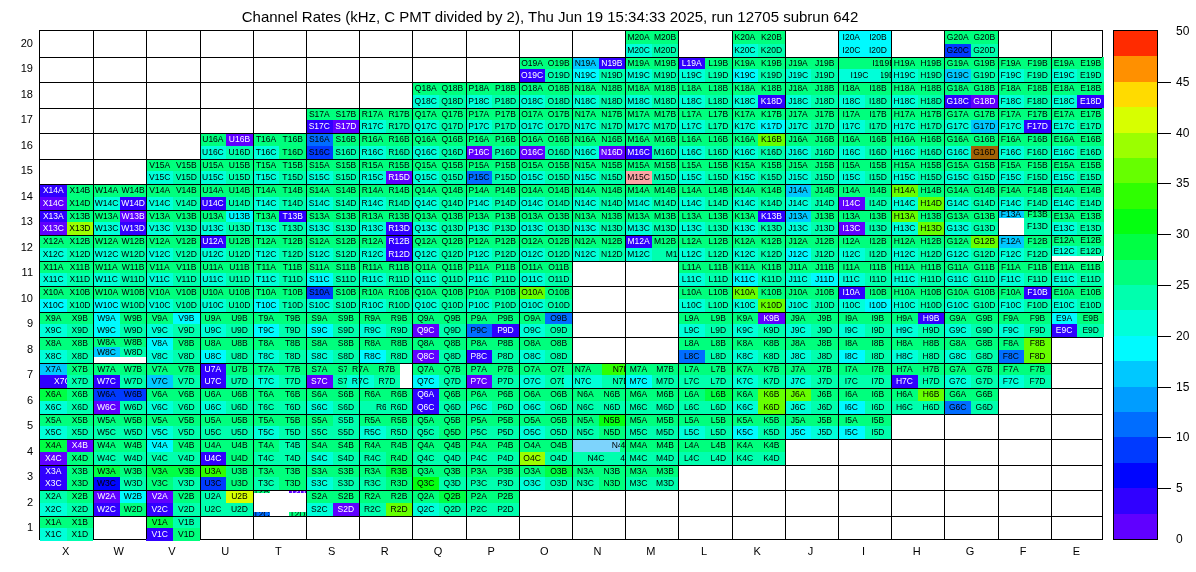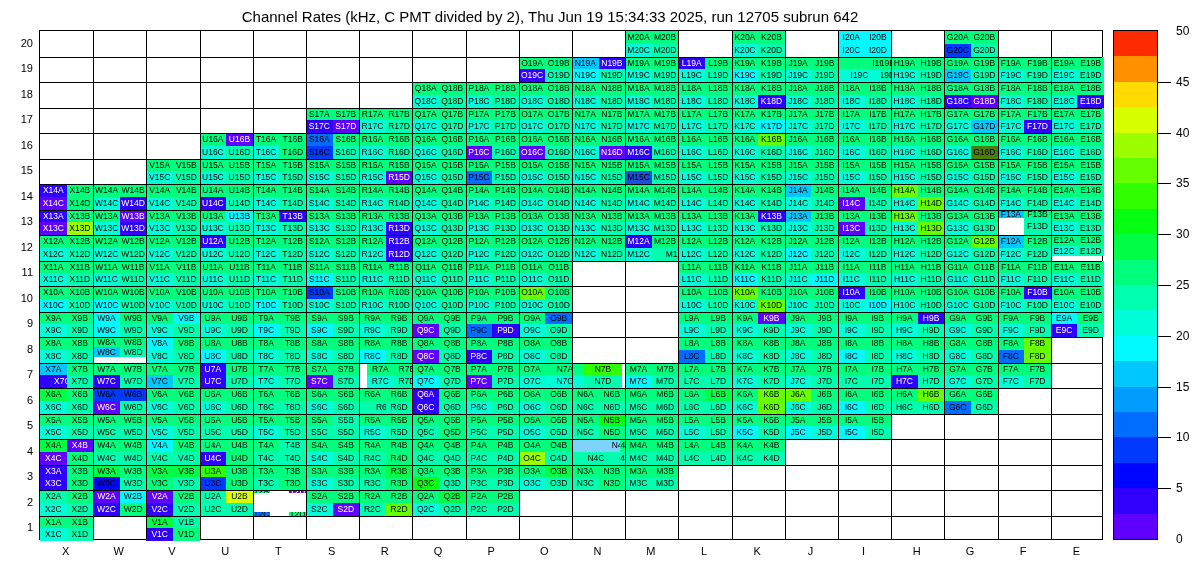--- a/index.html
+++ b/index.html
@@ -538,21 +538,21 @@
         <div class="sub" style="background: rgb(0, 255, 125); color: rgb(0, 0, 0);">T7B</div>
         <div class="sub" style="background: rgb(0, 255, 217); color: rgb(0, 0, 0);">T7C</div>
         <div class="sub" style="background: rgb(0, 255, 174); color: rgb(0, 0, 0);">T7D</div>
       </div>
       <div class="pad" style="left: 266px; top: 331.5px; width: 53.2px; height: 25.5px;">
         <div class="sub" style="background: rgb(0, 255, 125); color: rgb(0, 0, 0);">S7A</div>
         <div class="sub" style="background: rgb(0, 255, 125); color: rgb(0, 0, 0);">S7B</div>
         <div class="sub" style="background: rgb(96, 0, 255); color: rgb(255, 255, 255);">S7C</div>
         <div class="sub" style="background: rgb(0, 255, 174); color: rgb(0, 0, 0);">S7D</div>
       </div>
-      <div class="pad" style="left: 327px; top: 331.5px; width: 53.2px; height: 25.5px;">
+      <div class="pad" style="left: 307px; top: 331.5px; width: 53.2px; height: 25.5px;">
         <div class="sub" style="background: rgb(0, 255, 125); color: rgb(0, 0, 0);">R7A</div>
         <div class="sub" style="background: rgb(0, 255, 125); color: rgb(0, 0, 0);">R7B</div>
         <div class="sub" style="background: rgb(0, 255, 217); color: rgb(0, 0, 0);">R7C</div>
         <div class="sub" style="background: rgb(0, 255, 174); color: rgb(0, 0, 0);">R7D</div>
       </div>
       <div class="pad" style="left: 372.4px; top: 331.5px; width: 53.2px; height: 25.5px;">
         <div class="sub" style="background: rgb(0, 255, 125); color: rgb(0, 0, 0);">Q7A</div>
         <div class="sub" style="background: rgb(0, 255, 125); color: rgb(0, 0, 0);">Q7B</div>
         <div class="sub" style="background: rgb(0, 250, 255); color: rgb(0, 0, 0);">Q7C</div>
         <div class="sub" style="background: rgb(0, 255, 174); color: rgb(0, 0, 0);">Q7D</div>
@@ -562,21 +562,21 @@
         <div class="sub" style="background: rgb(0, 255, 125); color: rgb(0, 0, 0);">P7B</div>
         <div class="sub" style="background: rgb(96, 0, 255); color: rgb(255, 255, 255);">P7C</div>
         <div class="sub" style="background: rgb(0, 255, 174); color: rgb(0, 0, 0);">P7D</div>
       </div>
       <div class="pad" style="left: 478.8px; top: 331.5px; width: 53.2px; height: 25.5px;">
         <div class="sub" style="background: rgb(0, 255, 125); color: rgb(0, 0, 0);">O7A</div>
         <div class="sub" style="background: rgb(0, 255, 125); color: rgb(0, 0, 0);">O7B</div>
         <div class="sub" style="background: rgb(0, 255, 217); color: rgb(0, 0, 0);">O7C</div>
         <div class="sub" style="background: rgb(0, 255, 174); color: rgb(0, 0, 0);">O7D</div>
       </div>
-      <div class="pad" style="left: 506px; top: 331.5px; width: 76px; height: 25.5px;">
+      <div class="pad" style="left: 524px; top: 331.5px; width: 76px; height: 25.5px;">
         <div class="sub" style="background: rgb(0, 255, 125); color: rgb(0, 0, 0);">N7A</div>
         <div class="sub" style="background: rgb(47, 255, 1); color: rgb(0, 0, 0);">N7B</div>
         <div class="sub" style="background: rgb(0, 255, 217); color: rgb(0, 0, 0);">N7C</div>
         <div class="sub" style="background: rgb(0, 255, 174); color: rgb(0, 0, 0);">N7D</div>
       </div>
       <div class="pad" style="left: 585.2px; top: 331.5px; width: 53.2px; height: 25.5px;">
         <div class="sub" style="background: rgb(0, 255, 125); color: rgb(0, 0, 0);">M7A</div>
         <div class="sub" style="background: rgb(0, 255, 125); color: rgb(0, 0, 0);">M7B</div>
         <div class="sub" style="background: rgb(0, 250, 255); color: rgb(0, 0, 0);">M7C</div>
         <div class="sub" style="background: rgb(0, 255, 174); color: rgb(0, 0, 0);">M7D</div>
@@ -1459,21 +1459,21 @@
       </div>
       <div class="pad" style="left: 532px; top: 127.5px; width: 53.2px; height: 25.5px;">
         <div class="sub" style="background: rgb(0, 255, 125); color: rgb(0, 0, 0);">N15A</div>
         <div class="sub" style="background: rgb(0, 255, 125); color: rgb(0, 0, 0);">N15B</div>
         <div class="sub" style="background: rgb(0, 255, 217); color: rgb(0, 0, 0);">N15C</div>
         <div class="sub" style="background: rgb(0, 255, 174); color: rgb(0, 0, 0);">N15D</div>
       </div>
       <div class="pad" style="left: 585.2px; top: 127.5px; width: 53.2px; height: 25.5px;">
         <div class="sub" style="background: rgb(0, 255, 125); color: rgb(0, 0, 0);">M15A</div>
         <div class="sub" style="background: rgb(0, 255, 125); color: rgb(0, 0, 0);">M15B</div>
-        <div class="sub" style="background: #1d4ed8; color: rgb(0, 0, 0);">M15C</div>
+        <div class="sub" style="background: #fca5a5; color: rgb(0, 0, 0);">M15C</div>
         <div class="sub" style="background: rgb(0, 255, 174); color: rgb(0, 0, 0);">M15D</div>
       </div>
       <div class="pad" style="left: 638.4px; top: 127.5px; width: 53.2px; height: 25.5px;">
         <div class="sub" style="background: rgb(0, 255, 125); color: rgb(0, 0, 0);">L15A</div>
         <div class="sub" style="background: rgb(0, 255, 125); color: rgb(0, 0, 0);">L15B</div>
         <div class="sub" style="background: rgb(0, 255, 217); color: rgb(0, 0, 0);">L15C</div>
         <div class="sub" style="background: rgb(0, 255, 174); color: rgb(0, 0, 0);">L15D</div>
       </div>
       <div class="pad" style="left: 691.6px; top: 127.5px; width: 53.2px; height: 25.5px;">
         <div class="sub" style="background: rgb(0, 255, 125); color: rgb(0, 0, 0);">K15A</div>
@@ -1598,21 +1598,21 @@
       <div class="pad" style="left: 851.2px; top: 102px; width: 53.2px; height: 25.5px;">
         <div class="sub" style="background: rgb(0, 255, 125); color: rgb(0, 0, 0);">H16A</div>
         <div class="sub" style="background: rgb(0, 255, 125); color: rgb(0, 0, 0);">H16B</div>
         <div class="sub" style="background: rgb(0, 255, 217); color: rgb(0, 0, 0);">H16C</div>
         <div class="sub" style="background: rgb(0, 255, 174); color: rgb(0, 0, 0);">H16D</div>
       </div>
       <div class="pad" style="left: 904.4px; top: 102px; width: 53.2px; height: 25.5px;">
         <div class="sub" style="background: rgb(0, 255, 125); color: rgb(0, 0, 0);">G16A</div>
         <div class="sub" style="background: rgb(0, 255, 125); color: rgb(0, 0, 0);">G16B</div>
         <div class="sub" style="background: rgb(0, 255, 217); color: rgb(0, 0, 0);">G16C</div>
-        <div class="sub" style="background: #4d7c0f; color: rgb(0, 0, 0);">G16D</div>
+        <div class="sub" style="background: #a16207; color: rgb(0, 0, 0);">G16D</div>
       </div>
       <div class="pad" style="left: 957.6px; top: 102px; width: 53.2px; height: 25.5px;">
         <div class="sub" style="background: rgb(0, 255, 125); color: rgb(0, 0, 0);">F16A</div>
         <div class="sub" style="background: rgb(0, 255, 125); color: rgb(0, 0, 0);">F16B</div>
         <div class="sub" style="background: rgb(0, 255, 217); color: rgb(0, 0, 0);">F16C</div>
         <div class="sub" style="background: rgb(0, 255, 174); color: rgb(0, 0, 0);">F16D</div>
       </div>
       <div class="pad" style="left: 1010.8px; top: 102px; width: 53.2px; height: 25.5px;">
         <div class="sub" style="background: rgb(0, 255, 125); color: rgb(0, 0, 0);">E16A</div>
         <div class="sub" style="background: rgb(0, 255, 125); color: rgb(0, 0, 0);">E16B</div>

